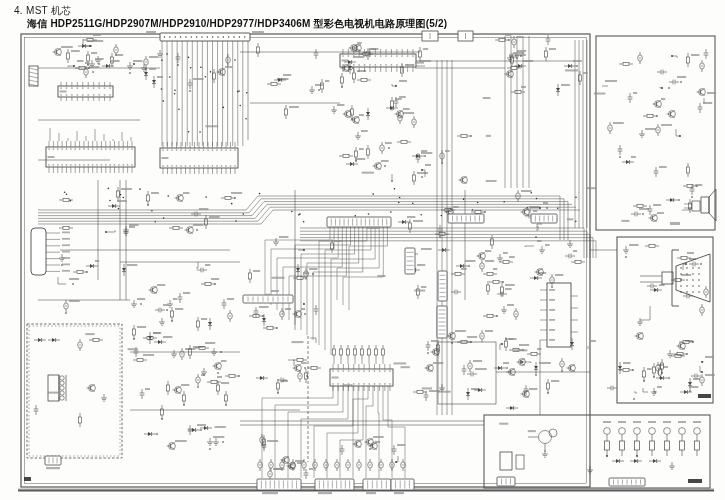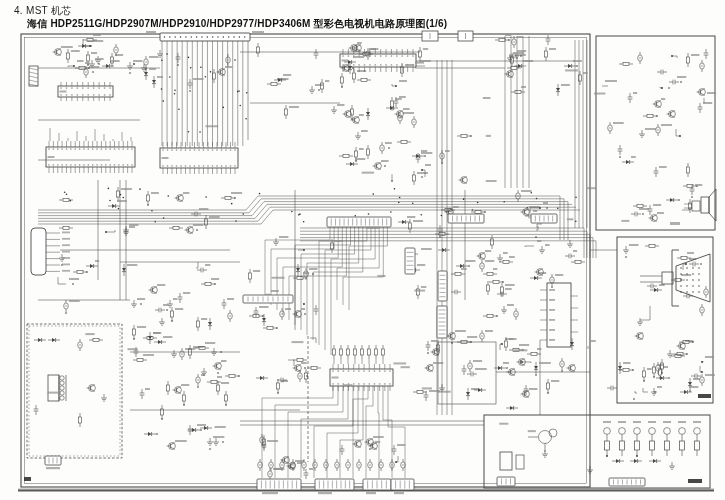--- a/index.html
+++ b/index.html
@@ -9,21 +9,21 @@
   .t1{position:absolute;left:14px;top:4px;font-size:10px;font-weight:500;letter-spacing:.3px;color:#1d1d1d;white-space:nowrap;text-align:center;}
   .t2{position:absolute;left:27px;top:16.5px;font-size:10px;font-weight:bold;letter-spacing:.2px;color:#111;white-space:nowrap;}
   svg{position:absolute;left:0;top:0;}
 </style>
 </head>
 <body>
 
 <div class="page">
   <div class="title-block">
     <div class="t1">4. MST 机芯</div>
-    <div class="t2">海信 HDP2511G/HDP2907M/HDP2910/HDP2977/HDP3406M 型彩色电视机电路原理图(1/6)</div>
+    <div class="t2">海信 HDP2511G/HDP2907M/HDP2910/HDP2977/HDP3406M 型彩色电视机电路原理图(5/2)</div>
   </div>
 
   <svg id="schem" width="725" height="500" viewBox="0 0 725 500">
     <g id="g-border">
         <rect x="21" y="34" width="569" height="453" fill="none" stroke="#4a4a4a" stroke-width="1.1"></rect>
         <rect x="24.5" y="37.5" width="562" height="446" fill="none" stroke="#4a4a4a" stroke-width="0.45"></rect>
         <rect x="596" y="36" width="119" height="194" fill="none" stroke="#4a4a4a" stroke-width="1"></rect>
         <rect x="617" y="237" width="96" height="166" fill="none" stroke="#4a4a4a" stroke-width="1"></rect>
         <rect x="484" y="415" width="226" height="73" fill="none" stroke="#4a4a4a" stroke-width="1"></rect>
         <rect x="438" y="342" width="58" height="62" fill="none" stroke="#4a4a4a" stroke-width="0.6"></rect>

